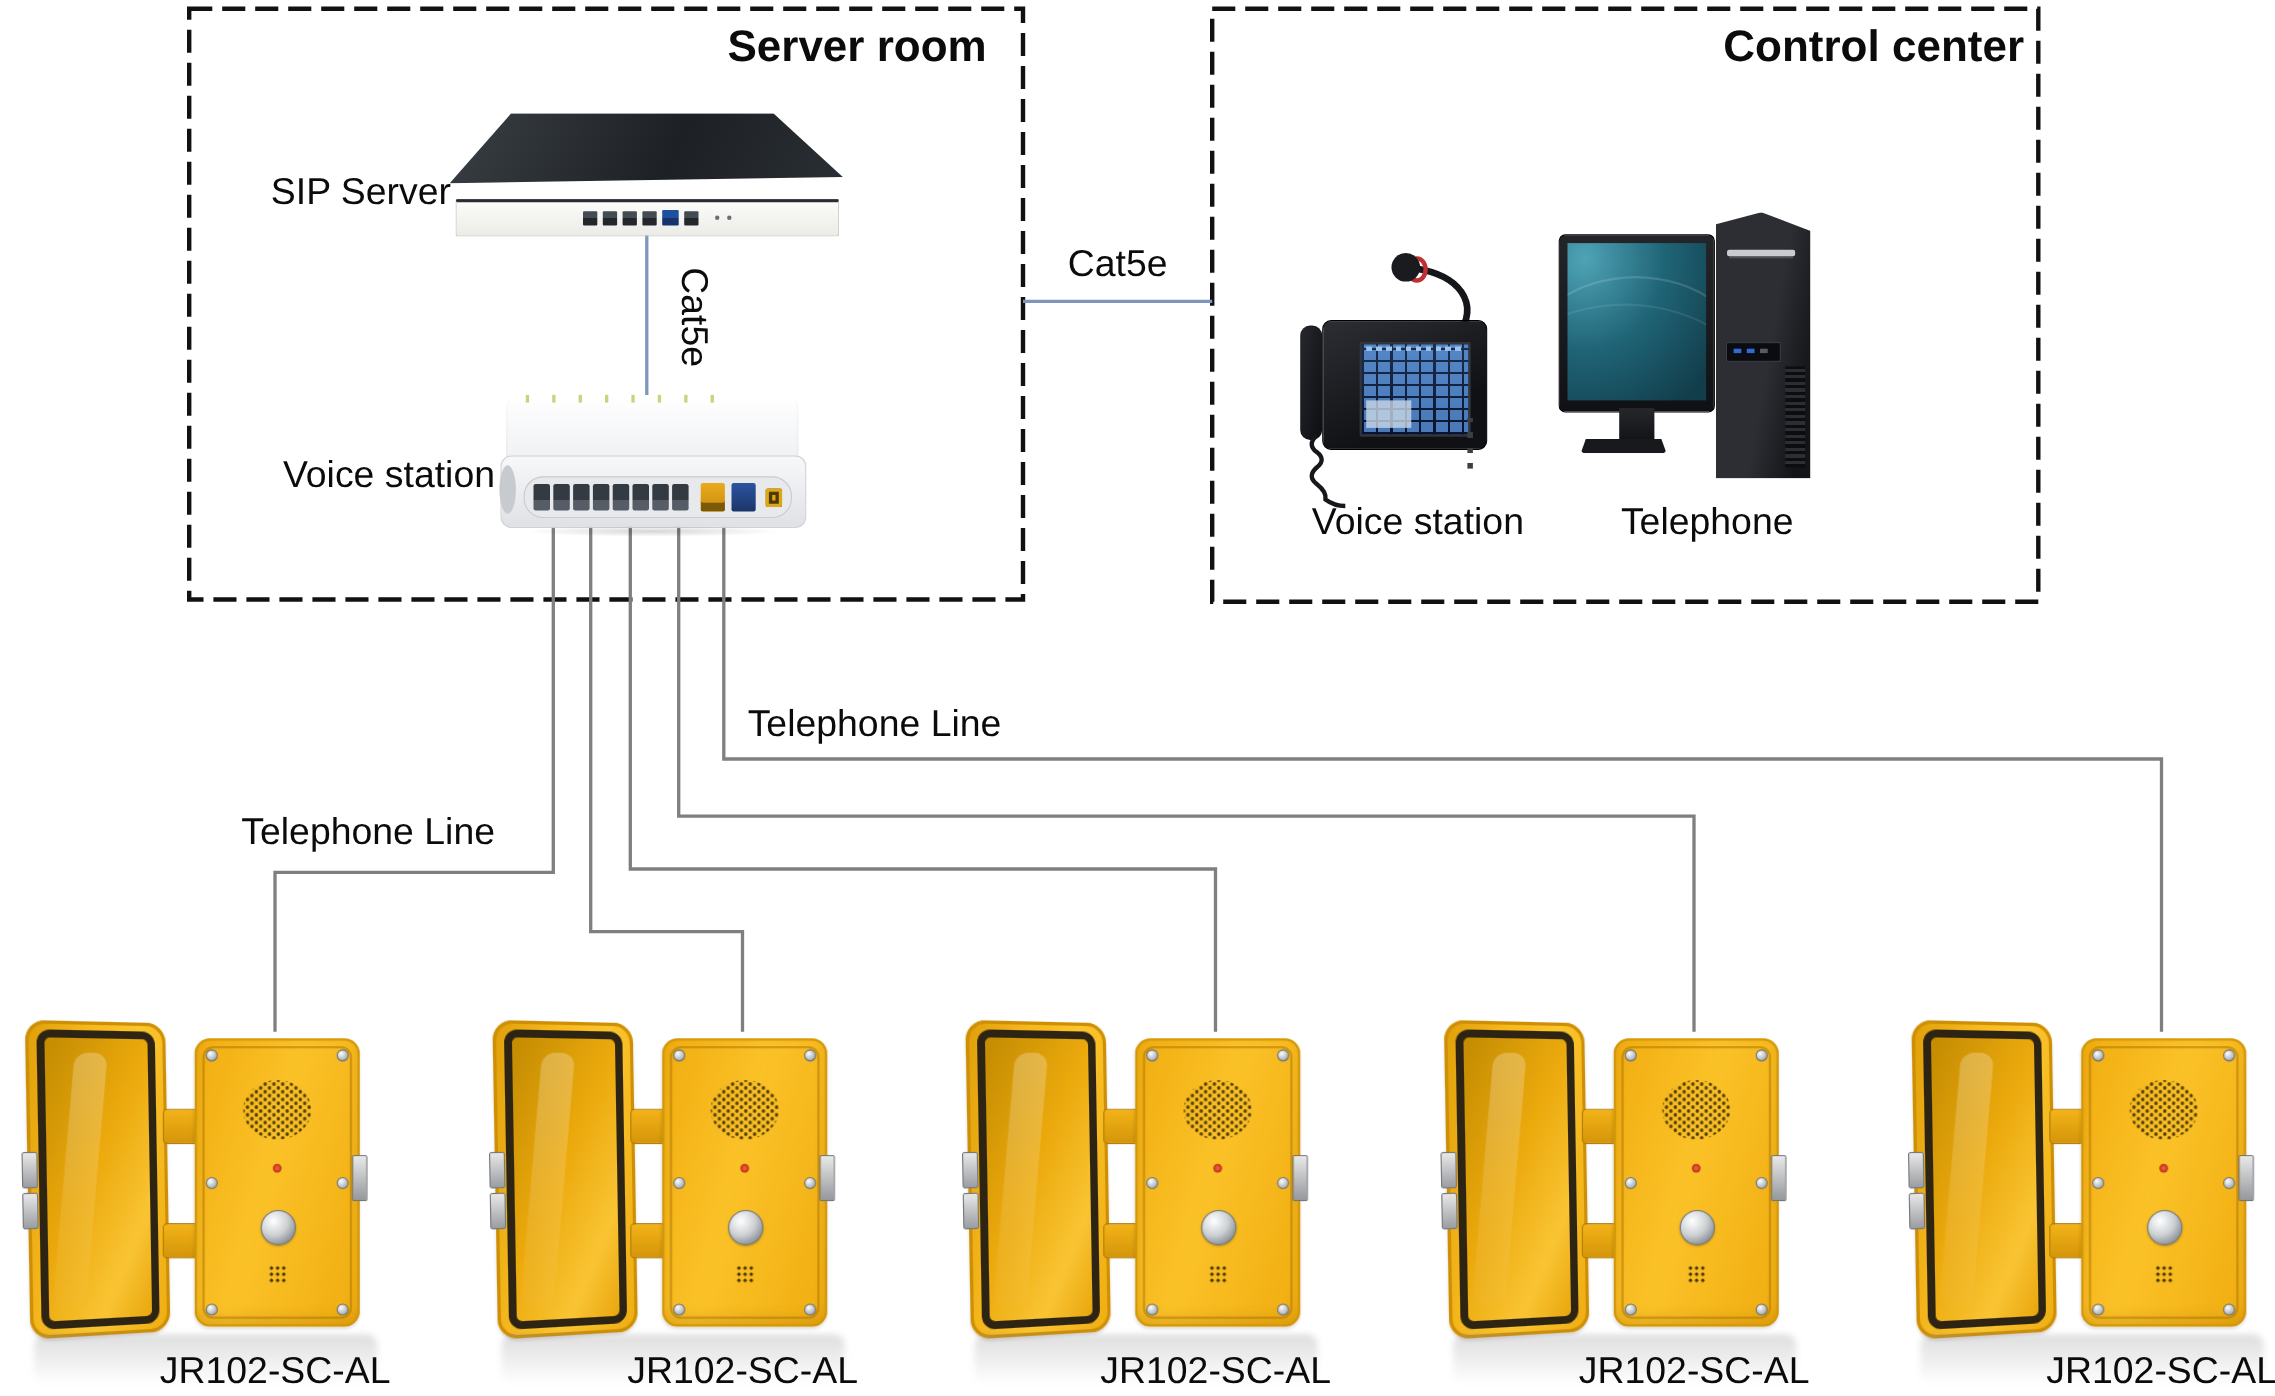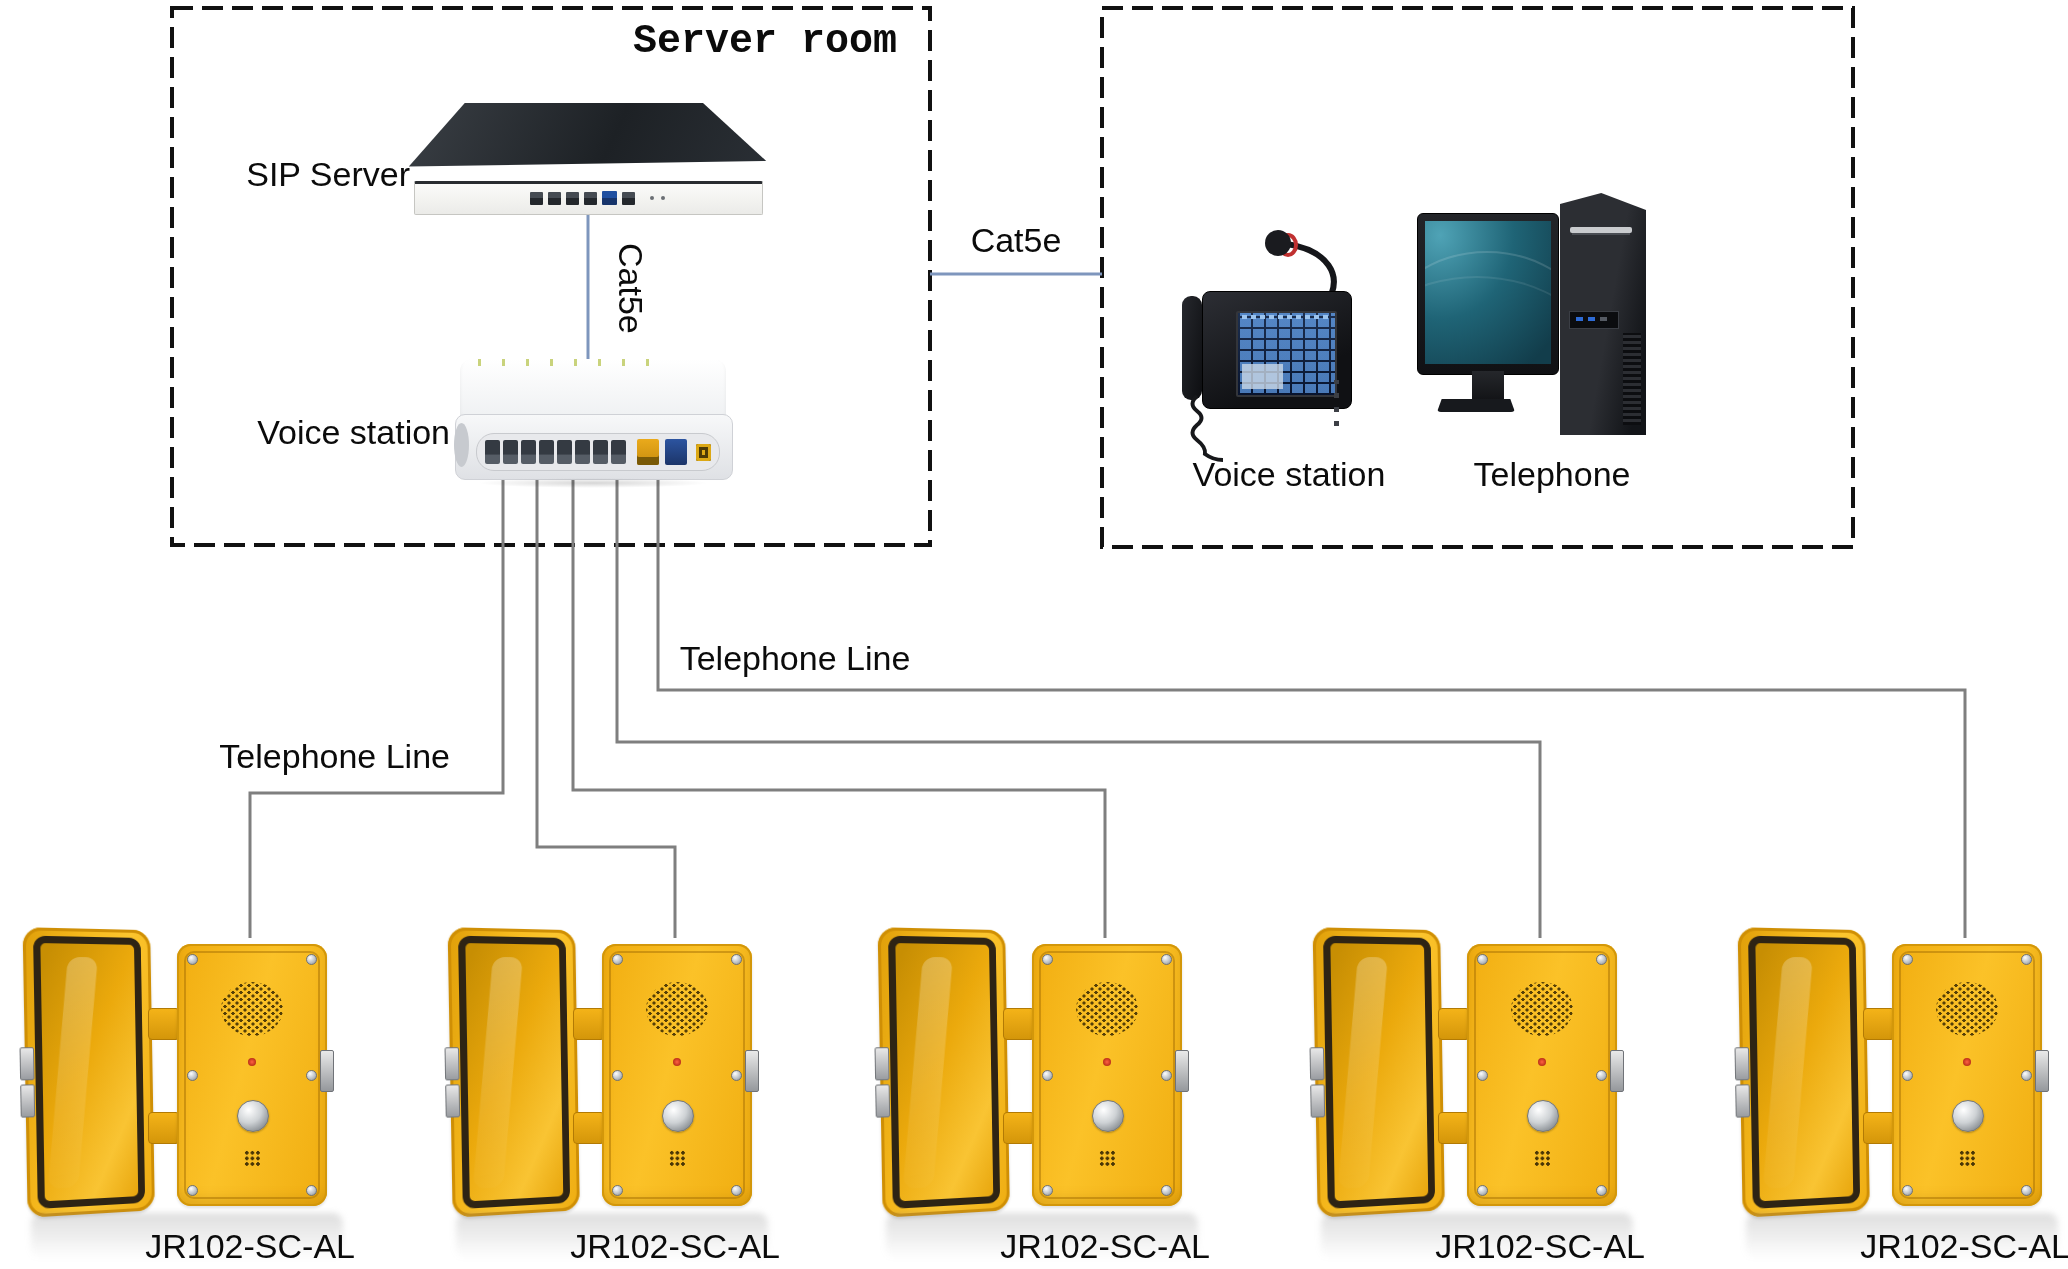--- a/index.html
+++ b/index.html
@@ -1,19 +1,19 @@
 <!DOCTYPE html>
 <html><head>
 <meta charset="utf-8">
 <style>
   html,body{margin:0;padding:0;background:#fff;}
   .canvas{position:relative;width:2068px;height:1269px;background:#ffffff;overflow:hidden;
           font-family:"Liberation Sans",sans-serif;color:#0b0b0b;}
   .lbl{position:absolute;font-size:34px;line-height:1.1;white-space:nowrap;color:#0b0b0b;}
-  .title{font-weight:bold;font-size:40px;font-family:Liberation Mono, monospace;}
+  .title{font-weight:bold;font-size:40px;}
   .ralign{text-align:right;}
   .calign{text-align:center;}
   svg.wires{position:absolute;left:0;top:0;z-index:1;}
   .dev{position:absolute;z-index:2;}
 
   
   .sip{left:407px;top:103px;width:361px;height:114px;}
   .sip .top{position:absolute;left:0;top:0;width:100%;height:82%;
     clip-path:polygon(16% 0,82% 0,99.5% 62%,.5% 68%);
     background:linear-gradient(115deg,#3a3f45,#1d2125 55%,#2b3036);}
@@ -133,20 +133,21 @@
     <line x1="588" y1="200" x2="588" y2="370" stroke="#7e96bd" stroke-width="3"></line>
     <line x1="930" y1="274" x2="1102" y2="274" stroke="#7e96bd" stroke-width="3"></line>
     <path d="M503,472 V793 H250 V938" fill="none" stroke="#7f7f7f" stroke-width="3"></path>
     <path d="M537,472 V847 H675 V938" fill="none" stroke="#7f7f7f" stroke-width="3"></path>
     <path d="M573,472 V790 H1105 V938" fill="none" stroke="#7f7f7f" stroke-width="3"></path>
     <path d="M617,472 V742 H1540 V938" fill="none" stroke="#7f7f7f" stroke-width="3"></path>
     <path d="M658,472 V690 H1965 V938" fill="none" stroke="#7f7f7f" stroke-width="3"></path>
   </svg>
 
   <div class="lbl title ralign" style="left:497px;top:20px;width:400px;">Server room</div>
+  <div class="lbl title ralign" style="left:1440px;top:20px;width:400px;">Control center</div>
 
   <div class="dev sip">
     <div class="top"></div>
     <div class="front">
       <div class="ports">
         <span class="rj"></span>
           <span class="rj"></span>
           <span class="rj"></span>
           <span class="rj"></span>
         <span class="usb"></span>

